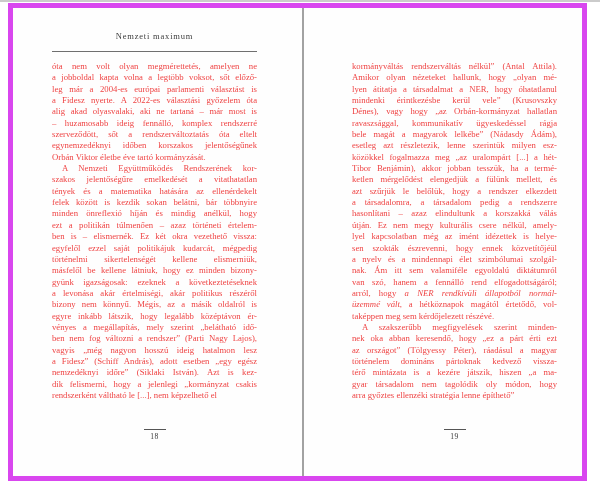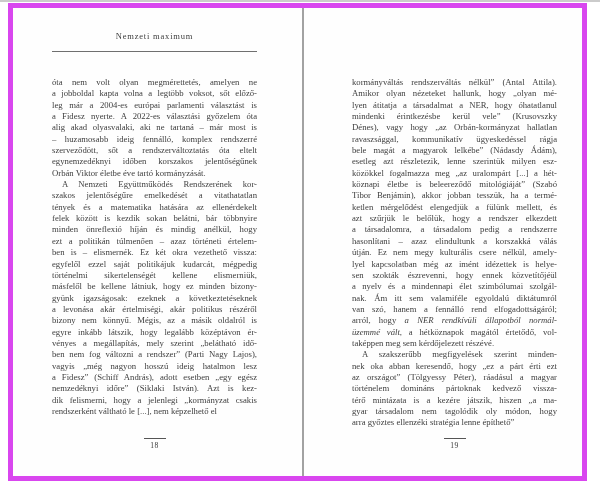--- a/index.html
+++ b/index.html
@@ -48,40 +48,39 @@
     letter-spacing: 0.8px;
     color: #3d3d3d;
   }
   .head-rule {
     margin-top: 10px;
     border-top: 1px solid #6f6f6f;
     height: 0;
   }
   .text-block {
     position: absolute;
-    top: 69px; left: 0;
+    top: 53px; left: 0;
     width: 205px;
-    color: #404040;
+    color: #ef4444;
   }
   .line {
     height: 11.35px;
     line-height: 11.35px;
     font-size: 8.7px;
     text-align: justify;
     text-align-last: justify;
     overflow: hidden;
     white-space: normal;
   }
   .line.last   { text-align-last: left; }
   .line.indent { text-indent: 10px; font-family: Liberation Serif, serif; }
   .folio {
     position: absolute;
     top: 421px; left: 0; right: 0;
     text-align: center;
-    margin-top: 9px;
   }
   .folio-rule {
     width: 22px;
     margin: 0 auto 2px auto;
     border-top: 1px solid #555555;
     height: 0;
   }
   .folio-num {
     font-size: 7.5px;
     letter-spacing: 0.5px;
@@ -148,21 +147,20 @@
         <div>
           <div class="line">kormányváltás rendszerváltás nélkül” (Antal Attila).</div>
           <div class="line">Amikor olyan nézeteket hallunk, hogy „olyan mé-</div>
           <div class="line">lyen átitatja a társadalmat a NER, hogy óhatatlanul</div>
           <div class="line">mindenki érintkezésbe kerül vele” (Krusovszky</div>
           <div class="line">Dénes), vagy hogy „az Orbán-kormányzat hallatlan</div>
           <div class="line">ravaszsággal, kommunikatív ügyeskedéssel rágja</div>
           <div class="line">bele magát a magyarok lelkébe” (Nádasdy Ádám),</div>
           <div class="line">esetleg azt részletezik, lenne szerintük milyen esz-</div>
           <div class="line">közökkel fogalmazza meg „az uralompárt [...] a hét-</div>
-          <div class="line">köznapi életbe is beleereződő mitológiáját” (Szabó</div>
           <div class="line">Tibor Benjámin), akkor jobban tesszük, ha a termé-</div>
           <div class="line">ketlen mérgelődést elengedjük a fülünk mellett, és</div>
           <div class="line">azt szűrjük le belőlük, hogy a rendszer elkezdett</div>
           <div class="line">a társadalomra, a társadalom pedig a rendszerre</div>
           <div class="line">hasonlítani – azaz elindultunk a korszakká válás</div>
           <div class="line">útján. Ez nem megy kulturális csere nélkül, amely-</div>
           <div class="line">lyel kapcsolatban még az imént idézettek is helye-</div>
           <div class="line">sen szokták észrevenni, hogy ennek közvetítőjéül</div>
           <div class="line">a nyelv és a mindennapi élet szimbólumai szolgál-</div>
           <div class="line">nak. Ám itt sem valamiféle egyoldalú diktátumról</div>

